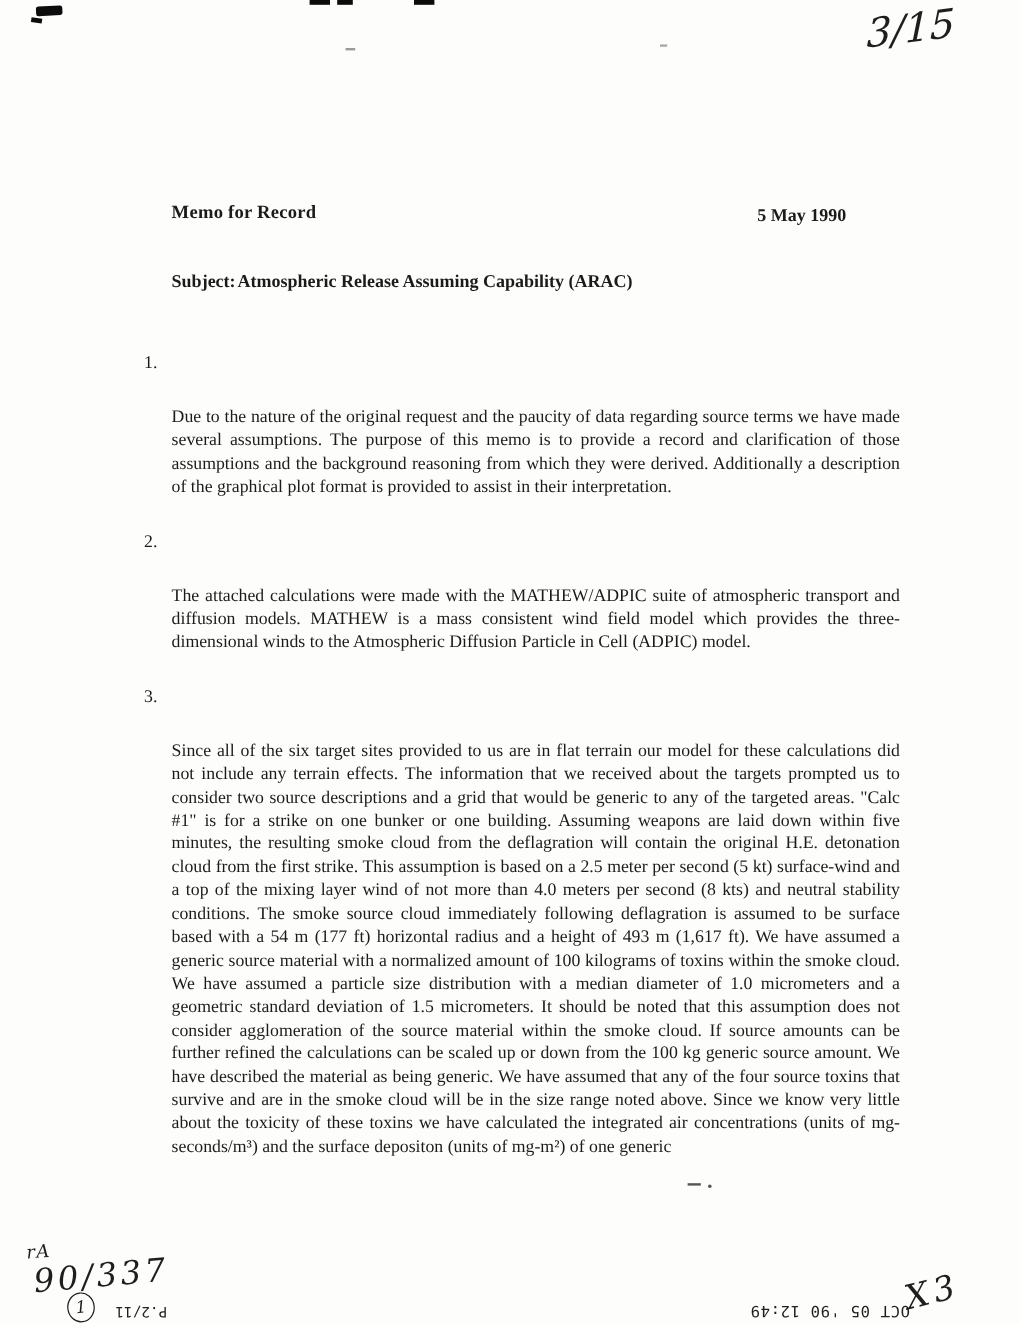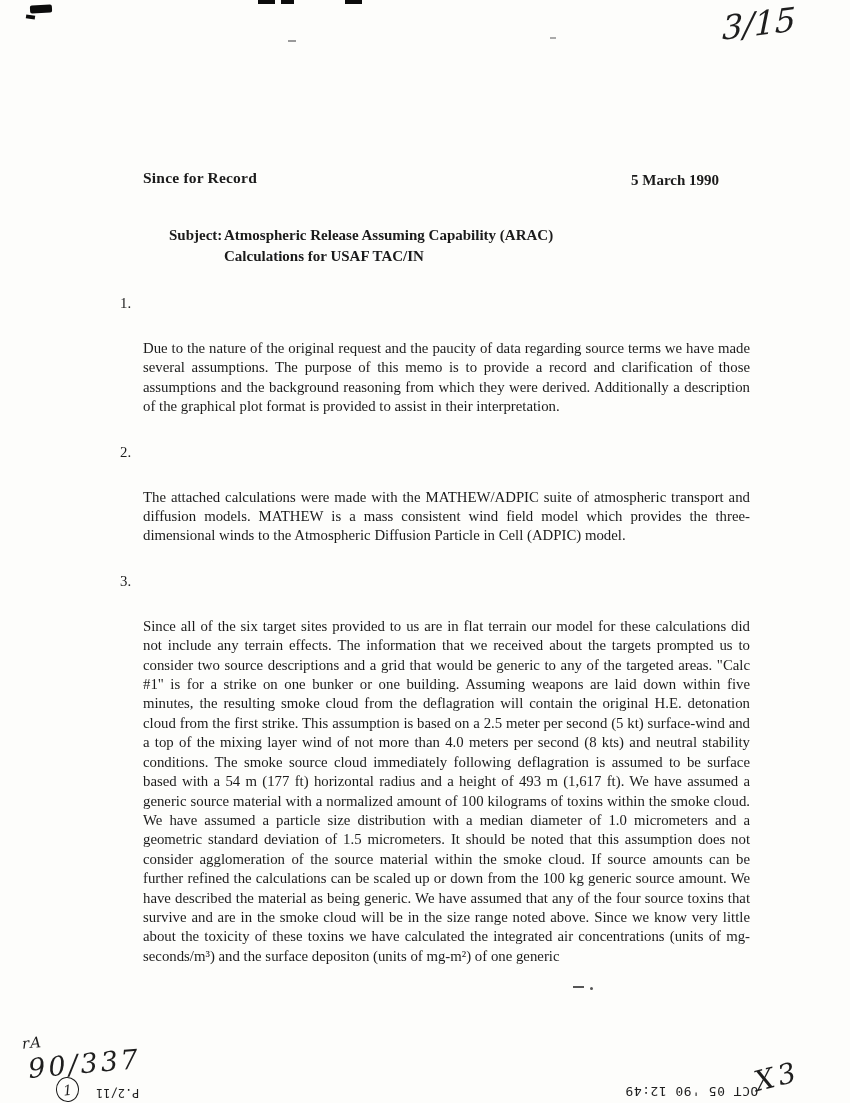--- a/index.html
+++ b/index.html
@@ -62,21 +62,21 @@
     font-size: 15.5px; font-weight: bold; letter-spacing: 0.2px;
   }
   .memo-date {
     position: absolute; left: 631px; top: 172px;
     font-size: 15px; font-weight: bold;
   }
   .subject-row {
     position: absolute; left: 143px; top: 225px;
     display: flex; font-weight: bold; font-size: 15px; line-height: 21px;
   }
-  .subject-label { width: 55px; flex: none; margin-left: 26px; }
+  .subject-label { width: 55px; flex: none; }
   .paragraphs {
     position: absolute; left: 120px; top: 294px; width: 630px;
   }
   .para { display: flex; margin-bottom: 26px; }
   .para-number {
     flex: none; width: 23px;
     font-size: 14.8px; line-height: 19.4px;
   }
   .para-text {
     flex: 1;
@@ -95,28 +95,27 @@
   <div class="artifact a3"></div>
   <div class="artifact a4"></div>
   <div class="artifact a5"></div>
   <div class="artifact a6"></div>
   <div class="artifact a7"></div>
   <div class="artifact a8"></div>
   <div class="artifact a9"></div>
 
   <div class="handwrite hw-top-right">3/15</div>
 
-  <div class="memo-title">Since for Record</div>
-  <div class="memo-date">5 March 1990</div>
+  <div class="memo-title">Memo for Record</div>
+  <div class="memo-date">5 May 1990</div>
 
   <div class="subject-row">
     <div class="subject-label">Subject:</div>
     <div class="subject-lines">
       <div>Atmospheric Release Assuming Capability (ARAC)</div>
-      <div>Calculations for USAF TAC/IN</div>
     </div>
   </div>
 
   <div class="paragraphs">
     <div class="para">
       <div class="para-number">1.</div>
       <div class="para-text">Due to the nature of the original request and the paucity of data regarding source terms we have made several assumptions. The purpose of this memo is to provide a record and clarification of those assumptions and the background reasoning from which they were derived. Additionally a description of the graphical plot format is provided to assist in their interpretation.</div>
     </div>
     <div class="para">
       <div class="para-number">2.</div>

